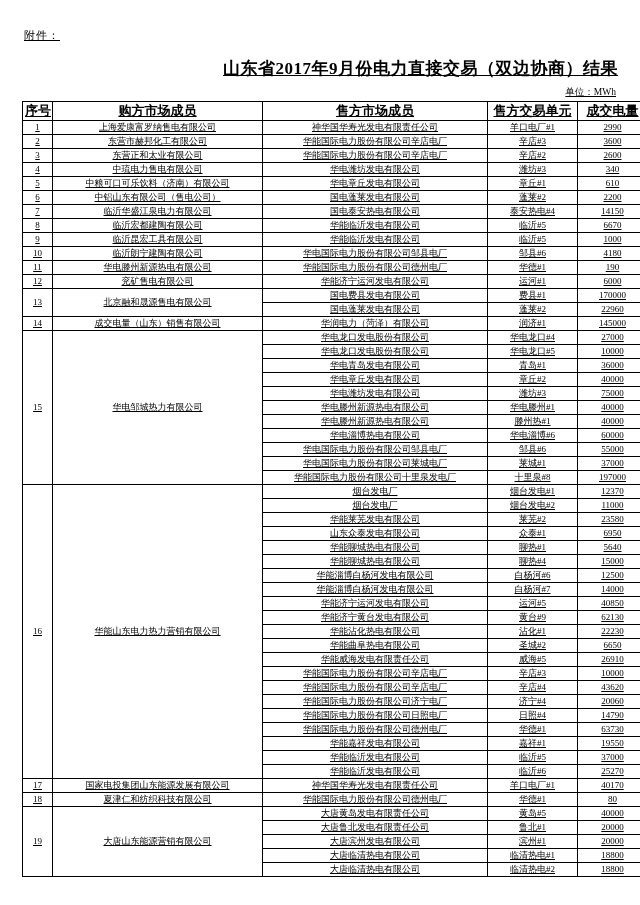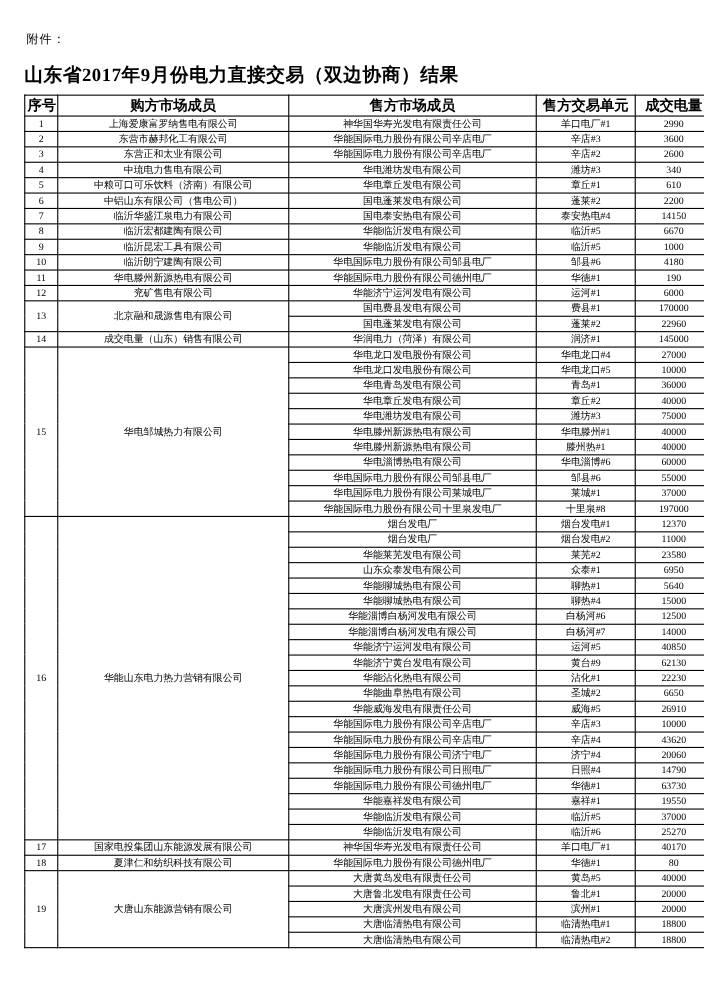--- a/index.html
+++ b/index.html
@@ -8,28 +8,29 @@
     background:#ffffff;
     font-family:"Liberation Serif", serif;
     color:#000;
   }
   .page{
     width:640px;
     min-height:905px;
     box-sizing:border-box;
     padding:28px 22px 10px 22px;
     position:relative;
+    text-decoration:underline;
   }
   .attach{
     font-size:11px;
     letter-spacing:1px;
     margin:0 0 14px 2px;
   }
   .doc-title{
-    text-align:left;
+    text-align:right;
     font-size:17px;
     font-weight:bold;
     margin:6px 0 6px 0;
     letter-spacing:0.5px;
     font-family:"Liberation Serif", serif;
   }
   .unit-line{
     text-align:right;
     font-size:9.5px;
     margin:0 2px 2px 0;
@@ -101,20 +102,21 @@
 </style>
 </head>
 <body>
 
 <div class="page">
 
   <div class="attach">附件：</div>
 
   <div class="doc-title">山东省2017年9月份电力直接交易（双边协商）结果</div>
 
+  <div class="unit-line">单位：MWh</div>
 
   <table class="main">
     <colgroup>
       <col class="col-idx">
         <col class="col-buy">
         <col class="col-sell">
         <col class="col-unit">
         <col class="col-amt">
     </colgroup>
     <thead>

